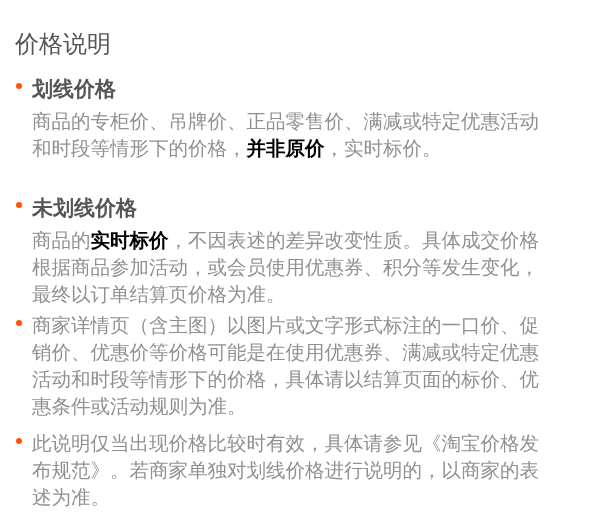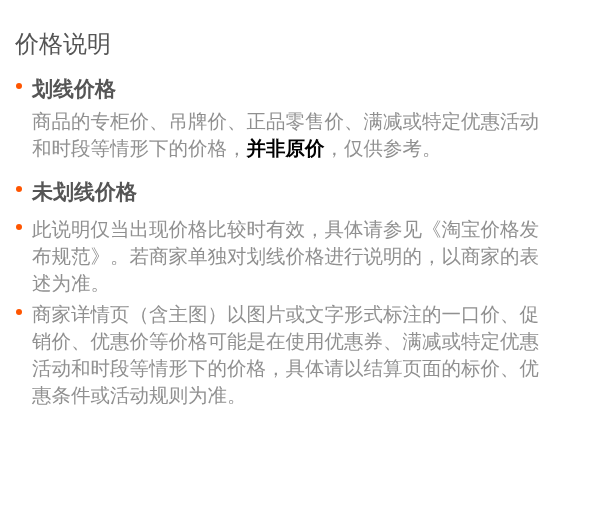--- a/index.html
+++ b/index.html
@@ -26,21 +26,21 @@
   ul.notes-list {
     list-style: none;
     margin: 0;
     padding: 0;
   }
   li.note-item {
     position: relative;
     padding-left: 17px;
     margin-top: 4px;
   }
-  li.note-item.mt16 { margin-top: 16px; }
+  li.note-item.mt16 { margin-top: 32px; }
   li.note-item.mt10 { margin-top: 10px; }
   .bullet {
     position: absolute;
     left: 1px;
     top: 8px;
     width: 6px;
     height: 6px;
     border-radius: 50%;
     background: #ff5500;
   }
@@ -68,32 +68,33 @@
 
 <div class="page">
 
   <h1 class="page-title">价格说明</h1>
 
   <ul class="notes-list">
 
     <li class="note-item">
       <span class="bullet"></span>
       <h2 class="item-heading">划线价格</h2>
-      <p class="item-paragraph"><span>商品的专柜价、吊牌价、正品零售价、满减或特定优惠活动和时段等情形下的价格，</span><strong>并非原价</strong><span>，仅供参考。</span></p>
+      <p class="item-paragraph"><span>商品的专柜价、吊牌价、正品零售价、满减或特定优惠活动和时段等情形下的价格，</span><strong>并非原价</strong><span>，实时标价。</span></p>
     </li>
 
     <li class="note-item mt16">
       <span class="bullet"></span>
       <h2 class="item-heading">未划线价格</h2>
+      <p class="item-paragraph"><span>商品的</span><strong>实时标价</strong><span>，不因表述的差异改变性质。具体成交价格根据商品参加活动，或会员使用优惠券、积分等发生变化，最终以订单结算页价格为准。</span></p>
+    </li>
+
+    <li class="note-item">
+      <span class="bullet"></span>
+      <p class="item-paragraph"><span>商家详情页（含主图）以图片或文字形式标注的一口价、促销价、优惠价等价格可能是在使用优惠券、满减或特定优惠活动和时段等情形下的价格，具体请以结算页面的标价、优惠条件或活动规则为准。</span></p>
     </li>
 
     <li class="note-item mt10">
       <span class="bullet"></span>
       <p class="item-paragraph"><span>此说明仅当出现价格比较时有效，具体请参见《淘宝价格发布规范》。若商家单独对划线价格进行说明的，以商家的表述为准。</span></p>
     </li>
 
-    <li class="note-item">
-      <span class="bullet"></span>
-      <p class="item-paragraph"><span>商家详情页（含主图）以图片或文字形式标注的一口价、促销价、优惠价等价格可能是在使用优惠券、满减或特定优惠活动和时段等情形下的价格，具体请以结算页面的标价、优惠条件或活动规则为准。</span></p>
-    </li>
-
   </ul>
 </div>
 
 </body></html>

